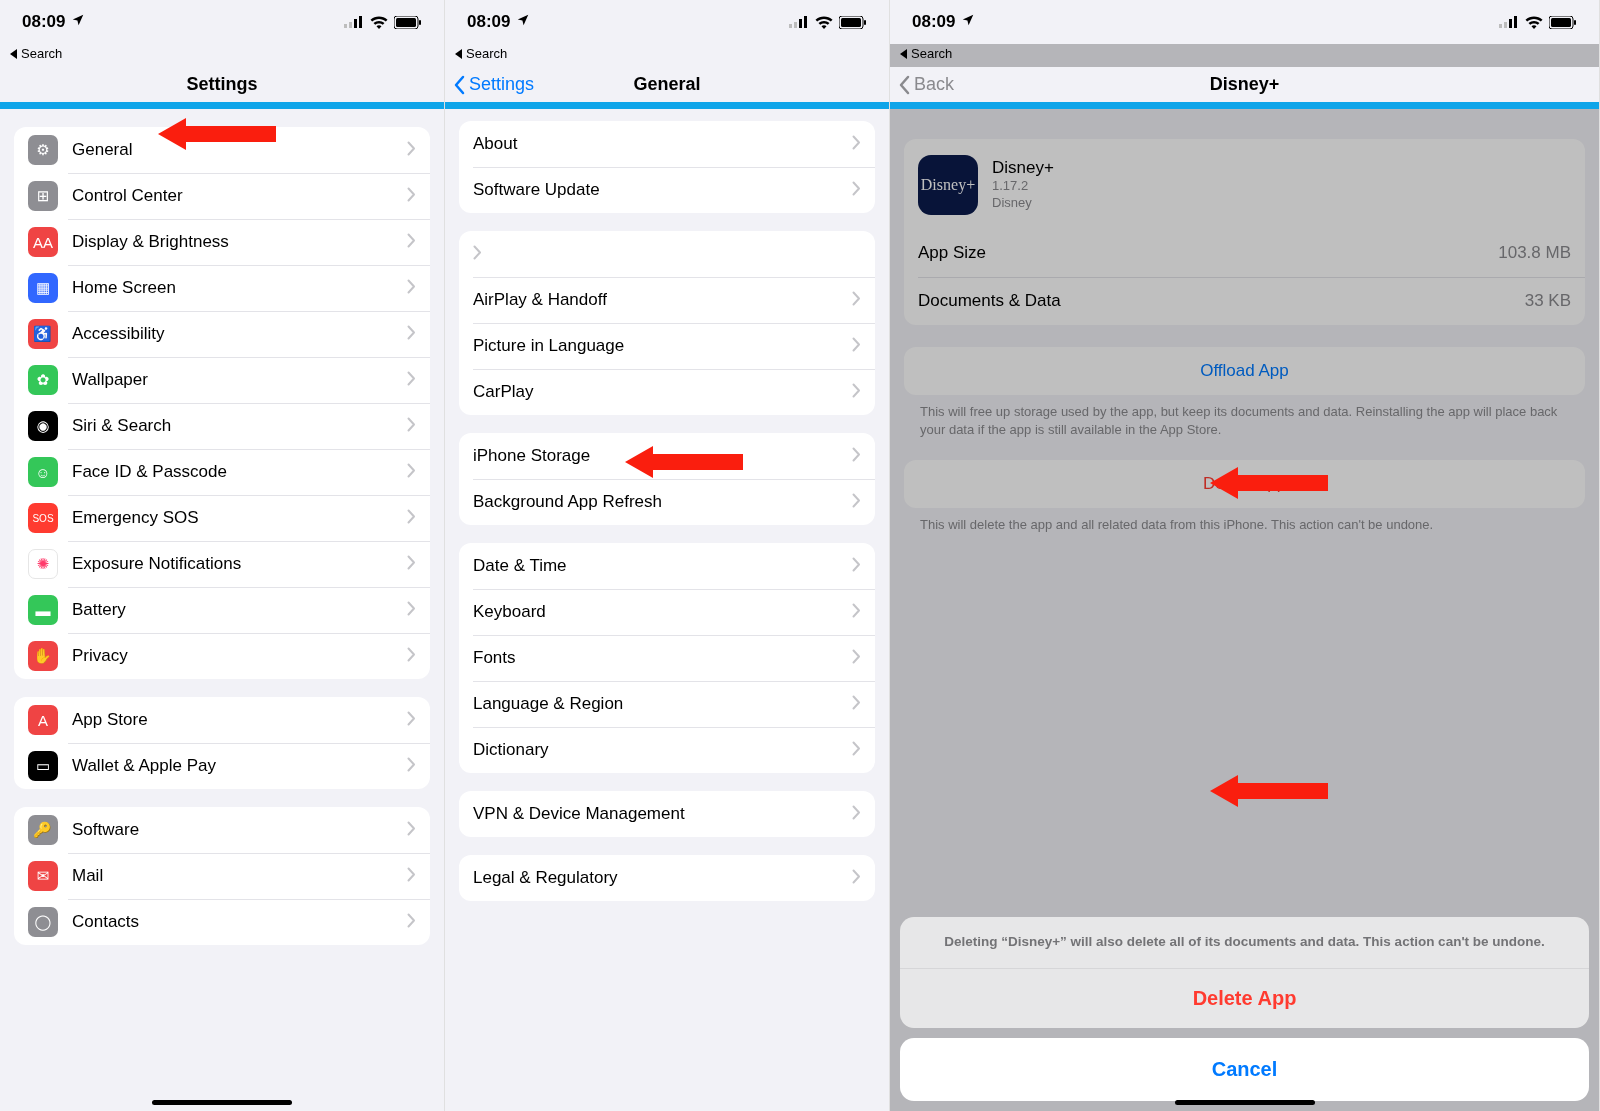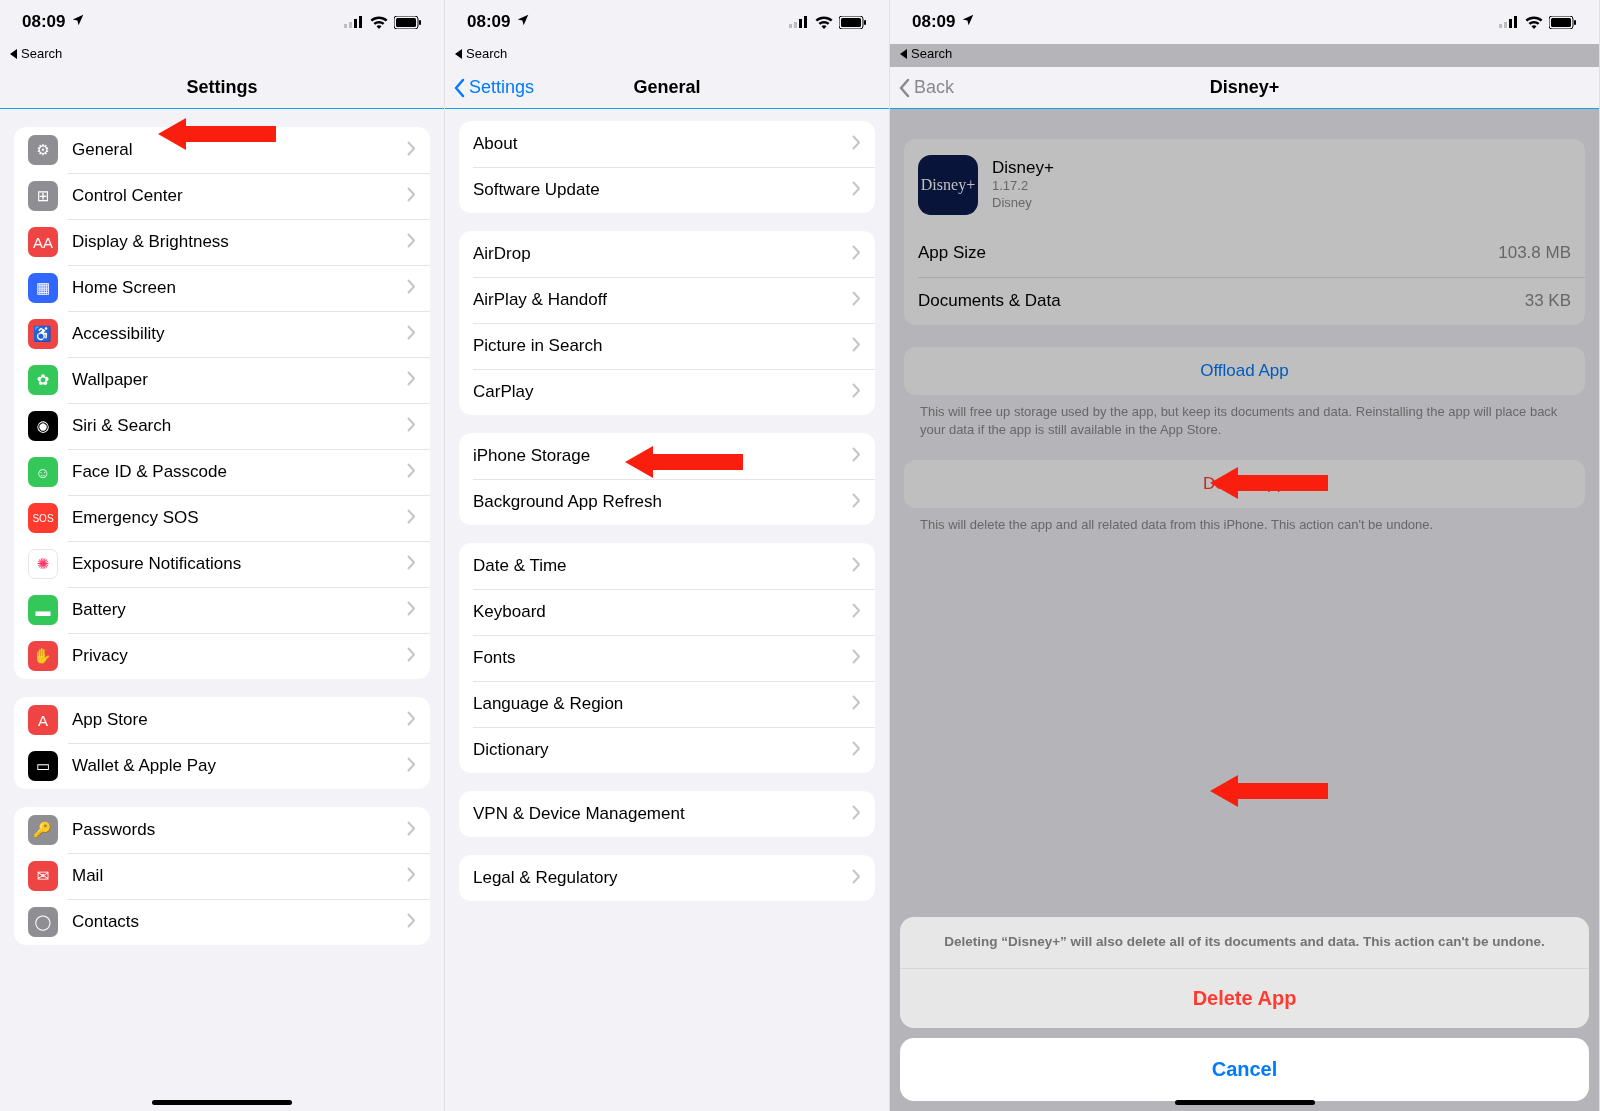--- a/index.html
+++ b/index.html
@@ -65,21 +65,21 @@
     margin-right: 2px;
   }
 
   
   .navbar {
     height: 42px;
     display: flex;
     align-items: center;
     justify-content: center;
     position: relative;
-    border-bottom: 1px solid #0ea5e9;
+    border-bottom: 7px solid #0ea5e9;
     background: #f2f2f7;
     z-index: 6;
   }
   .nav-title {
     font-size: 18px;
     font-weight: 600;
   }
   .nav-back {
     position: absolute;
     left: 8px;
@@ -422,21 +422,21 @@
           <div class="icon ic-black" style="font-size: 15px;">▭</div>
           <div class="label">Wallet &amp; Apple Pay</div>
           <div class="chev-r"><svg width="9" height="15" viewBox="0 0 9 15">
               <path d="M1.5 1.5 L7 7.5 L1.5 13.5" stroke="#c5c5c9" stroke-width="2" fill="none" stroke-linecap="round" stroke-linejoin="round"></path>
             </svg></div>
         </div>
       </div>
     <div class="group" id="p1g3">
         <div class="row">
           <div class="icon ic-grey" style="font-size: 15px;">🔑</div>
-          <div class="label">Passwords</div>
+          <div class="label">Software</div>
           <div class="chev-r"><svg width="9" height="15" viewBox="0 0 9 15">
               <path d="M1.5 1.5 L7 7.5 L1.5 13.5" stroke="#c5c5c9" stroke-width="2" fill="none" stroke-linecap="round" stroke-linejoin="round"></path>
             </svg></div>
         </div>
         <div class="row">
           <div class="icon ic-blue" style="font-size: 15px;">✉</div>
           <div class="label">Mail</div>
           <div class="chev-r"><svg width="9" height="15" viewBox="0 0 9 15">
               <path d="M1.5 1.5 L7 7.5 L1.5 13.5" stroke="#c5c5c9" stroke-width="2" fill="none" stroke-linecap="round" stroke-linejoin="round"></path>
             </svg></div>
@@ -513,33 +513,32 @@
         </div>
         <div class="row noicon">
           <div class="label">Software Update</div>
           <div class="chev-r"><svg width="9" height="15" viewBox="0 0 9 15">
               <path d="M1.5 1.5 L7 7.5 L1.5 13.5" stroke="#c5c5c9" stroke-width="2" fill="none" stroke-linecap="round" stroke-linejoin="round"></path>
             </svg></div>
         </div>
       </div>
     <div class="group" id="p2g2">
         <div class="row noicon">
-          <div class="label">AirDrop</div>
           <div class="chev-r"><svg width="9" height="15" viewBox="0 0 9 15">
               <path d="M1.5 1.5 L7 7.5 L1.5 13.5" stroke="#c5c5c9" stroke-width="2" fill="none" stroke-linecap="round" stroke-linejoin="round"></path>
             </svg></div>
         </div>
         <div class="row noicon">
           <div class="label">AirPlay &amp; Handoff</div>
           <div class="chev-r"><svg width="9" height="15" viewBox="0 0 9 15">
               <path d="M1.5 1.5 L7 7.5 L1.5 13.5" stroke="#c5c5c9" stroke-width="2" fill="none" stroke-linecap="round" stroke-linejoin="round"></path>
             </svg></div>
         </div>
         <div class="row noicon">
-          <div class="label">Picture in Search</div>
+          <div class="label">Picture in Language</div>
           <div class="chev-r"><svg width="9" height="15" viewBox="0 0 9 15">
               <path d="M1.5 1.5 L7 7.5 L1.5 13.5" stroke="#c5c5c9" stroke-width="2" fill="none" stroke-linecap="round" stroke-linejoin="round"></path>
             </svg></div>
         </div>
         <div class="row noicon">
           <div class="label">CarPlay</div>
           <div class="chev-r"><svg width="9" height="15" viewBox="0 0 9 15">
               <path d="M1.5 1.5 L7 7.5 L1.5 13.5" stroke="#c5c5c9" stroke-width="2" fill="none" stroke-linecap="round" stroke-linejoin="round"></path>
             </svg></div>
         </div>

